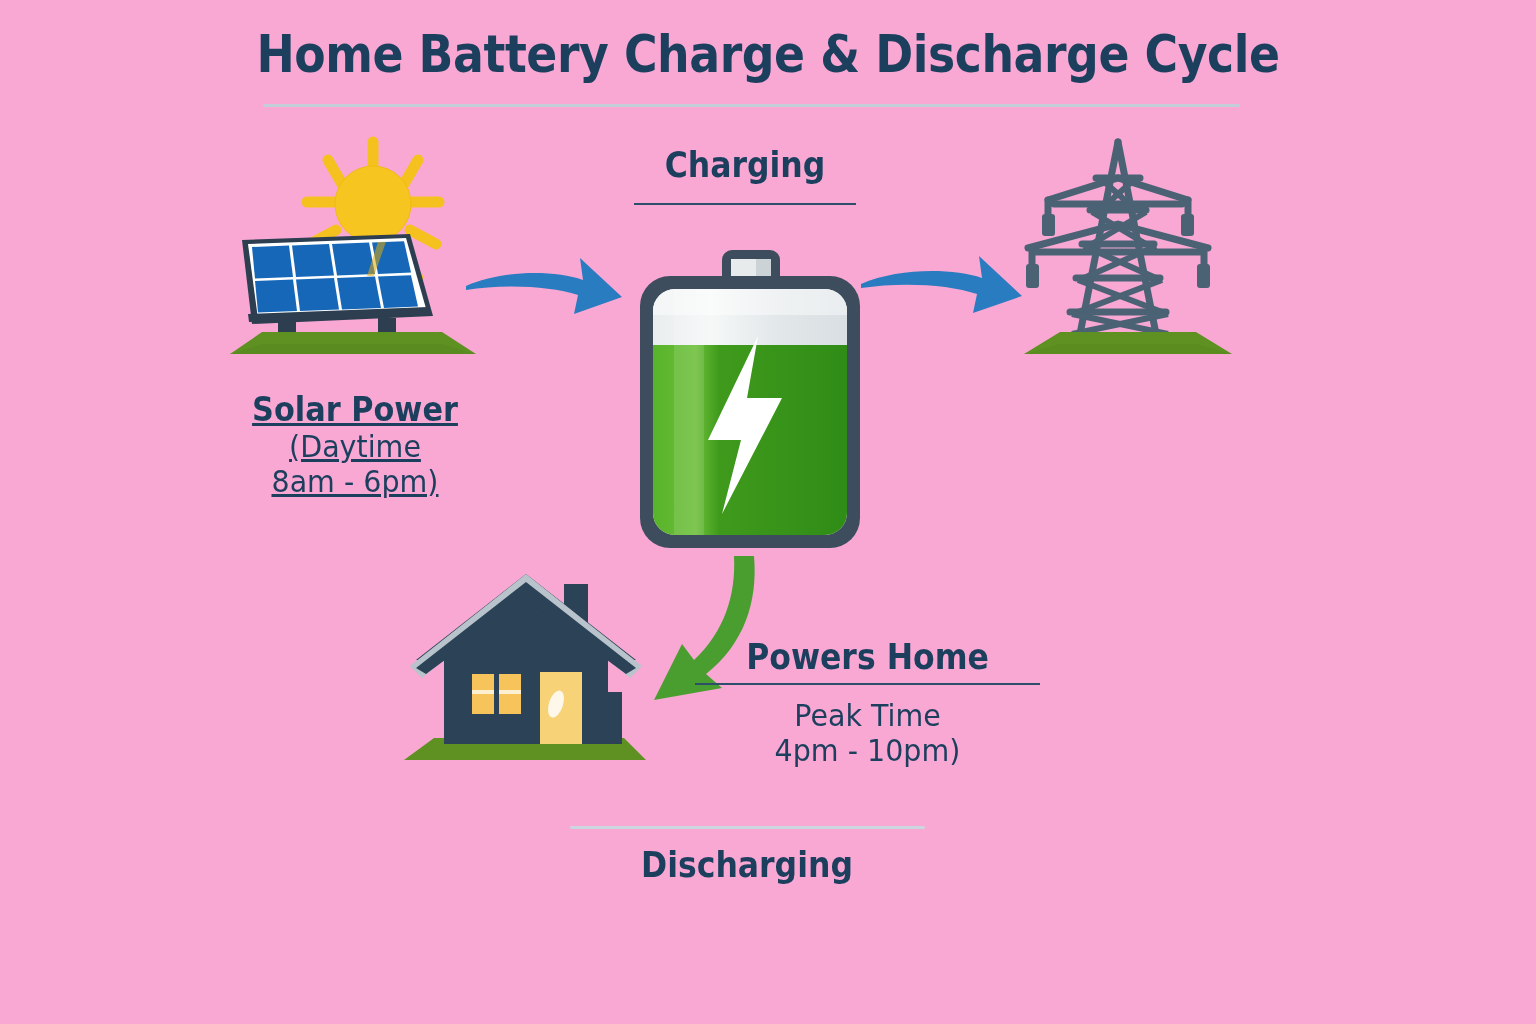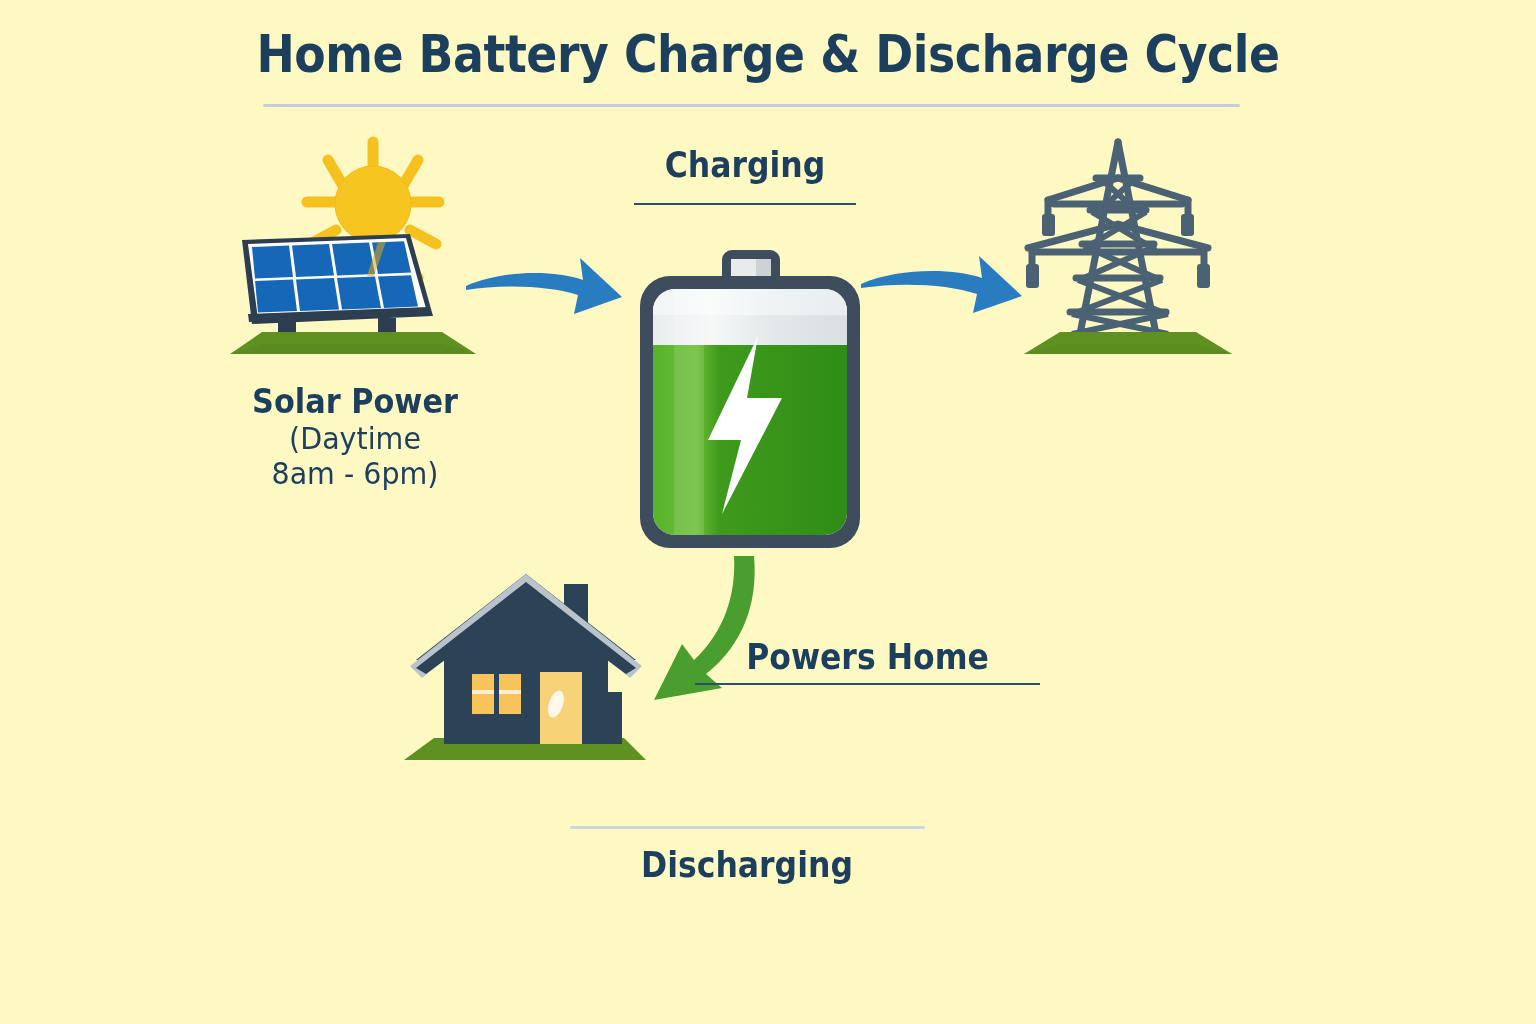--- a/index.html
+++ b/index.html
@@ -4,21 +4,21 @@
 <style>
   html, body {
     margin: 0;
     padding: 0;
     background: #ffffff;
   }
   #canvas {
     position: relative;
     width: 1536px;
     height: 1024px;
-    background: #fef9c3;
+    background: #f9a8d4;
     overflow: hidden;
     font-family: "DejaVu Sans", "Liberation Sans", sans-serif;
   }
 
   
   .title {
     position: absolute;
     left: 0;
     top: 24px;
     width: 1536px;
@@ -111,21 +111,21 @@
     font-size: 33px;
     font-weight: bold;
     transform: scaleX(0.92);
   }
   .caption .sub {
     display: block;
     font-size: 31px;
     font-weight: normal;
     transform: scaleX(0.92);
   }
-  #solar-caption { left: 205px; top: 384px; width: 300px; }
+  #solar-caption { left: 205px; top: 392px; width: 300px; text-decoration: underline; }
   #grid-caption  { left: 965px; top: 372px; width: 300px; }
   #home-caption  { left: 715px; top: 698px; width: 305px; }
   #home-caption .sub { font-size: 31px; }
 
   
   .art { position: absolute; }
   #solar-art  { left: 228px; top: 128px; }
   #pylon-art  { left: 1018px; top: 126px; }
   #battery-art{ left: 630px; top: 244px; }
   #house-art  { left: 398px; top: 562px; }
@@ -328,17 +328,21 @@
       <rect x="101" y="128" width="22" height="4" fill="#fdf0d0"></rect>
 
       <rect x="142" y="110" width="42" height="72" fill="#f7d277"></rect>
       <ellipse cx="158" cy="142" rx="7" ry="14" fill="#ffffff" opacity="0.85" transform="rotate(18 158 142)"></ellipse>
     </svg>
   </div>
 
   <div class="section-label" id="powers-home-label">Powers Home</div>
   <div class="powers-rule"></div>
 
+  <div class="caption" id="home-caption">
+    <span class="sub">Peak Time</span>
+    <span class="sub">4pm - 10pm)</span>
+  </div>
 
   <div class="discharging-rule"></div>
   <div class="section-label" id="discharging-label">Discharging</div>
 
 </div>
 
 </body></html>

